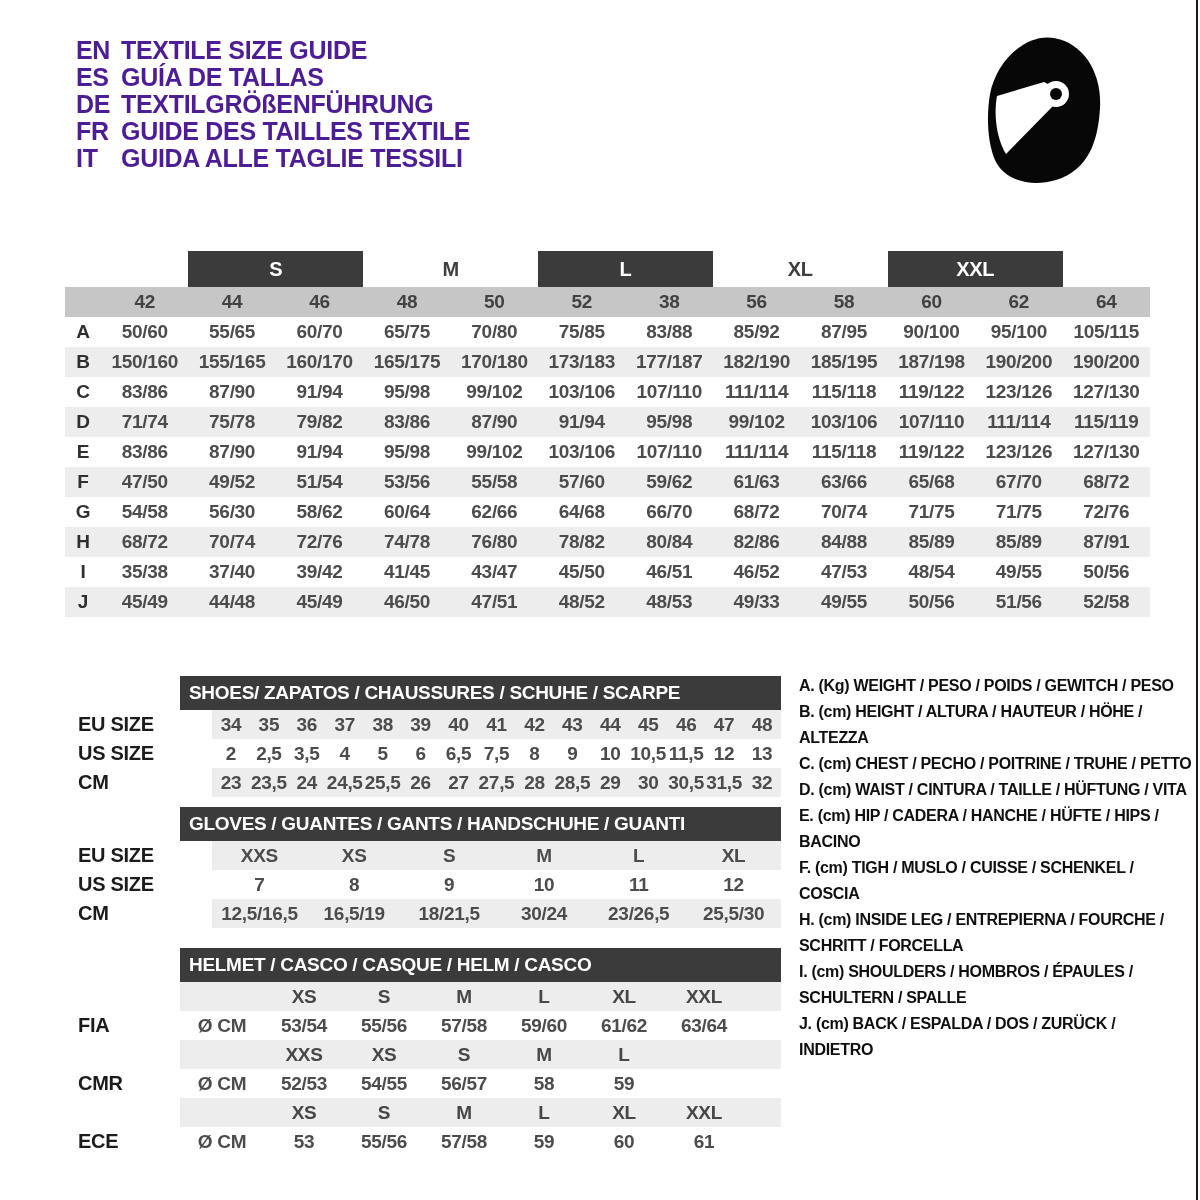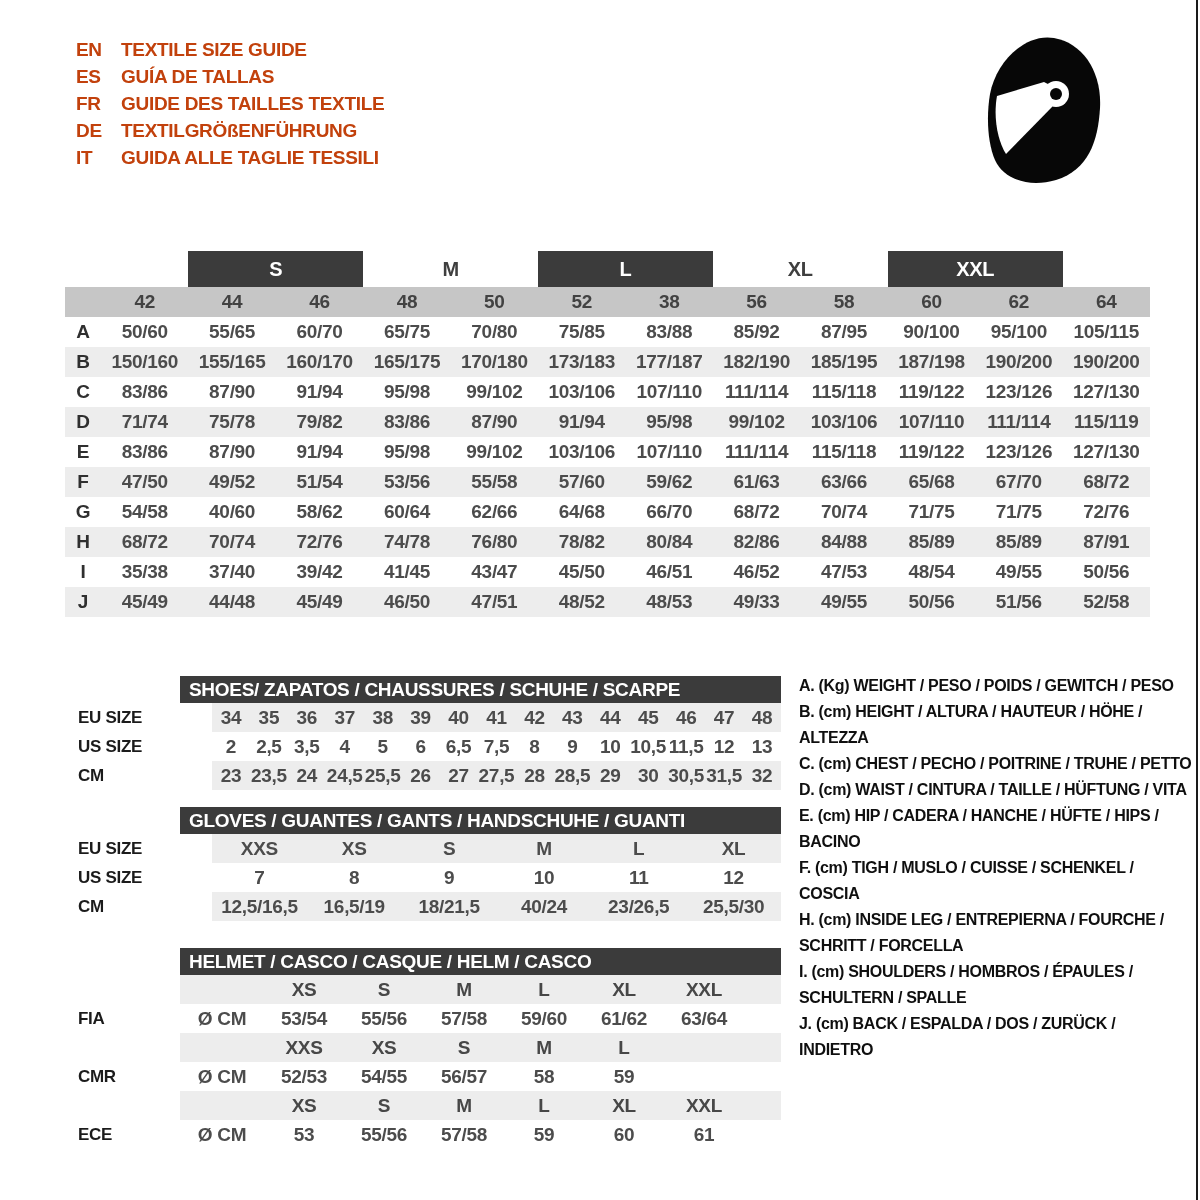--- a/index.html
+++ b/index.html
@@ -3,21 +3,21 @@
 <meta charset="utf-8">
 <style>
   * { margin:0; padding:0; box-sizing:border-box; }
   html,body { width:1200px; height:1200px; background:#ffffff; overflow:hidden; }
   body { position:relative; font-family:"Liberation Sans", sans-serif; font-weight:bold; color:#222; letter-spacing:-0.3px; }
 
   .edge-line { position:absolute; top:0; right:2px; width:2px; height:1200px; background:#1a1a1a; }
 
   
   .lang-list { position:absolute; left:76px; top:36px; }
-  .lang-row { display:flex; align-items:center; height:27px; font-size:19px; color:#c2410c; }
+  .lang-row { display:flex; height:27px; font-size:25px; color:#4c1d95; }
   .lang-code { width:45px; }
 
   
   .helmet-icon { position:absolute; left:980px; top:32px; }
 
   
   .main-table { position:absolute; left:65px; top:251px; width:1085px; }
   .mt-header, .mt-cols, .mt-row { display:grid; grid-template-columns:36px repeat(12, 1fr); }
   .mt-header { height:36px; }
   .size-cell { display:flex; align-items:center; justify-content:center; font-size:20px; }
@@ -31,24 +31,24 @@
   .mt-cols { height:30px; align-items:center; text-align:center; background:#c6c6c6; font-size:19px; color:#424242; }
   .mt-row { height:30px; align-items:center; text-align:center; font-size:19px; color:#4c4c4c; }
   .mt-rows .mt-row:nth-of-type(even) { background:#ededed; }
   .mt-letter { color:#2f2f2f; }
 
   
   .sec { position:absolute; left:65px; width:716px; }
   .sec.shoes  { top:676px; }
   .sec.gloves { top:807px; }
   .sec.helmet { top:948px; }
-  .sec-bar { margin-left:115px; height:27px; background:#3b3b3b; color:#ffffff;
+  .sec-bar { margin-left:115px; height:34px; background:#3b3b3b; color:#ffffff;
              display:flex; align-items:center; padding-left:9px; font-size:19px; }
   .srow, .hrow { display:flex; height:29px; }
-  .outlabel { width:115px; padding-left:13px; display:flex; align-items:center; font-size:17px; color:#1b1b1b; }
+  .outlabel { width:115px; padding-left:13px; display:flex; align-items:center; font-size:20px; color:#1b1b1b; }
   .band { flex:1; display:grid; align-items:center; text-align:center; font-size:19px; color:#4c4c4c;margin-left:32px; }
   .cols15 { grid-template-columns:repeat(15, 1fr); }
   .cols6  { grid-template-columns:repeat(6, 1fr); }
   .sec-rows .srow:nth-of-type(odd) .band { background:#ededed; }
 
   .hband { flex:none; width:564px; display:grid; grid-template-columns:84px repeat(6, 80px);
            align-items:center; text-align:center; font-size:19px; color:#4c4c4c; }
   .hfill { flex:1; }
   .sizes-row .hband, .sizes-row .hfill { background:#ededed; }
   .sizes-row .hcell { color:#474747; }
@@ -67,27 +67,27 @@
       <span class="lang-code">EN</span>
       <span class="lang-label">TEXTILE SIZE GUIDE</span>
     </div>
 
     <div class="lang-row">
       <span class="lang-code">ES</span>
       <span class="lang-label">GUÍA DE TALLAS</span>
     </div>
 
     <div class="lang-row">
+      <span class="lang-code">DE</span>
+      <span class="lang-label">TEXTILGRÖßENFÜHRUNG</span>
+    </div>
+
+    <div class="lang-row">
       <span class="lang-code">FR</span>
       <span class="lang-label">GUIDE DES TAILLES TEXTILE</span>
-    </div>
-
-    <div class="lang-row">
-      <span class="lang-code">DE</span>
-      <span class="lang-label">TEXTILGRÖßENFÜHRUNG</span>
     </div>
 
     <div class="lang-row">
       <span class="lang-code">IT</span>
       <span class="lang-label">GUIDA ALLE TAGLIE TESSILI</span>
     </div>
   </div>
 
 <svg class="helmet-icon" width="128" height="162" viewBox="0 0 128 162">
   <path fill="#070707" d="M74 6 C103 11 122 40 120 76 C118 110 108 138 76 148 C50 156 24 148 15 128 C8 112 6 86 10 62 C16 30 45 1 74 6 Z"></path>
@@ -299,21 +299,21 @@
           <div class="mt-cell">67/70</div>
 
           <div class="mt-cell">68/72</div>
         </div>
 
       <div class="mt-row">
         <div class="mt-letter">G</div>
 
           <div class="mt-cell">54/58</div>
 
-          <div class="mt-cell">40/60</div>
+          <div class="mt-cell">56/30</div>
 
           <div class="mt-cell">58/62</div>
 
           <div class="mt-cell">60/64</div>
 
           <div class="mt-cell">62/66</div>
 
           <div class="mt-cell">64/68</div>
 
           <div class="mt-cell">66/70</div>
@@ -572,21 +572,21 @@
       <div class="srow">
         <div class="outlabel">CM</div>
         <div class="band cols6">
 
             <div class="cell">12,5/16,5</div>
 
             <div class="cell">16,5/19</div>
 
             <div class="cell">18/21,5</div>
 
-            <div class="cell">40/24</div>
+            <div class="cell">30/24</div>
 
             <div class="cell">23/26,5</div>
 
             <div class="cell">25,5/30</div>
           </div>
       </div>
     </div>
 </div>
 
 <div class="sec helmet">

